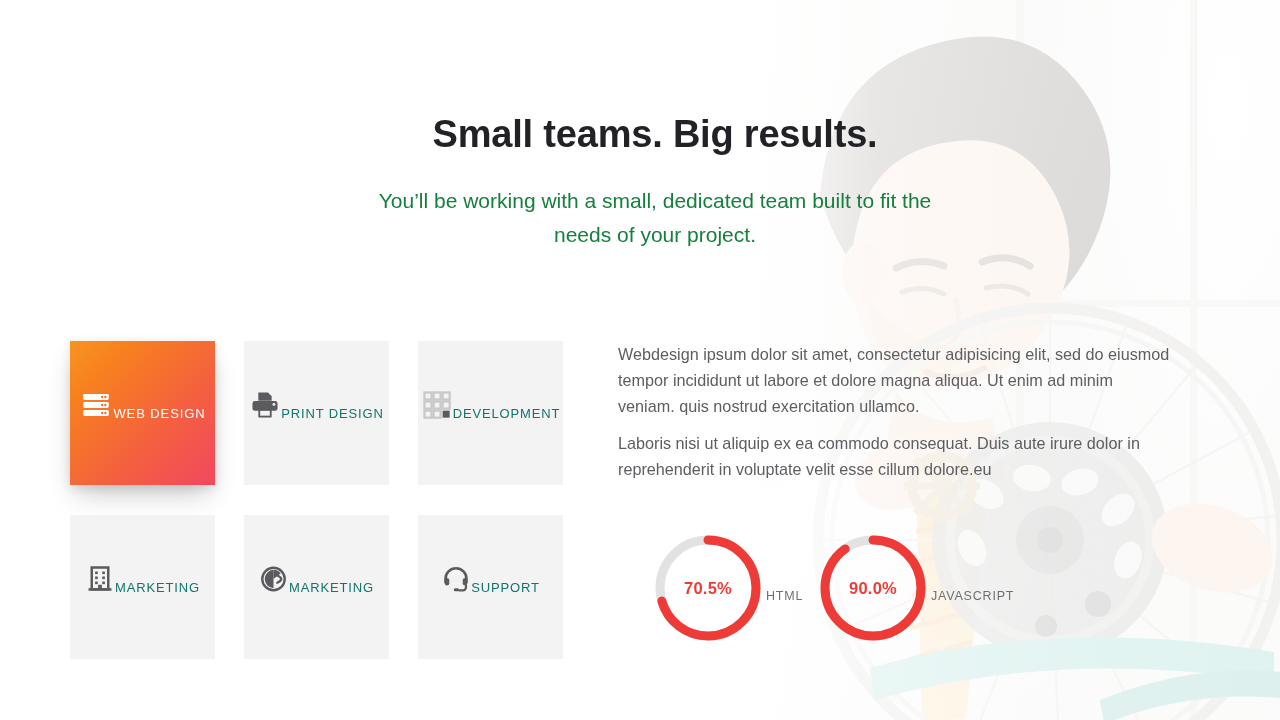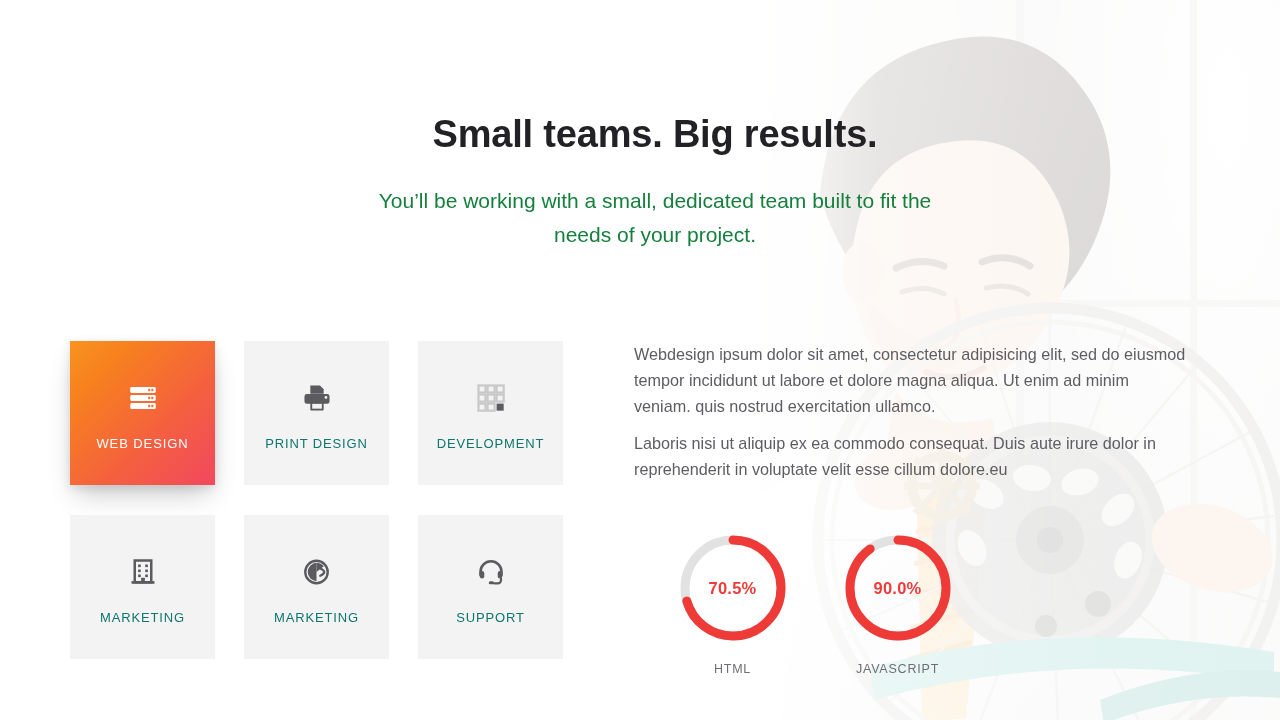--- a/index.html
+++ b/index.html
@@ -76,21 +76,21 @@
     display: grid;
     grid-template-columns: 145px 145px 145px;
     grid-template-rows: 144px 144px;
     column-gap: 29px;
     row-gap: 30px;
     z-index: 3;
   }
   .tile {
     background: #f3f3f3;
     display: flex;
-    flex-direction: column;
+    flex-direction: row;
     align-items: center;
     justify-content: center;
     cursor: pointer;
     position: relative;
   }
   .tile .tile-icon {
     height: 44px;
     display: flex;
     align-items: center;
     justify-content: center;
@@ -107,21 +107,21 @@
   .tile.active {
     background: linear-gradient(135deg, #f8941f 0%, #f7801f 22%, #f4603f 62%, #f2485f 100%);
     box-shadow: 0 14px 26px -6px rgba(0,0,0,0.22), 0 3px 10px rgba(0,0,0,0.10);
   }
   .tile.active .tile-icon { color: #ffffff; }
   .tile.active .tile-label { color: #ffffff; letter-spacing: 0.9px; }
 
   
   .right-col {
     position: absolute;
-    left: 634px;
+    left: 618px;
     top: 341px;
     width: 556px;
     z-index: 3;
   }
   .body-par {
     font-size: 16.2px;
     line-height: 1.62;
     color: #5d5d62;
     font-weight: 400;
   }
@@ -132,21 +132,21 @@
     position: absolute;
     left: 650px;
     top: 530px;
     width: 560px;
     display: flex;
     z-index: 3;
   }
   .chart-item {
     width: 165px;
     display: flex;
-    flex-direction: column;
+    flex-direction: row;
     align-items: center;
   }
   .ring-wrap {
     position: relative;
     width: 116px;
     height: 116px;
   }
   .ring-wrap svg { display: block; transform: rotate(-90deg); }
   .ring-value {
     position: absolute;

